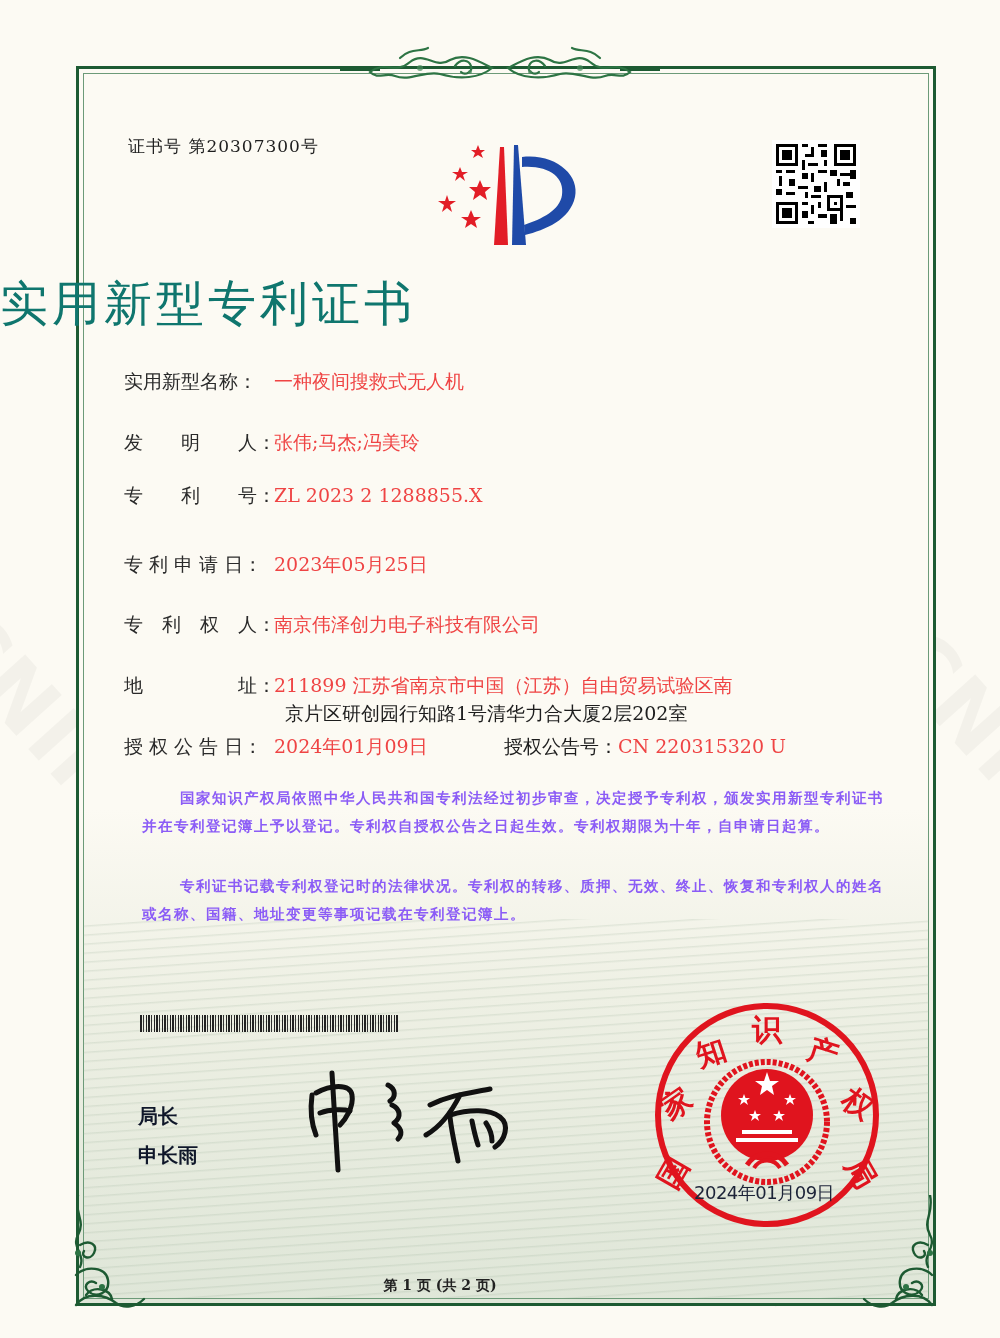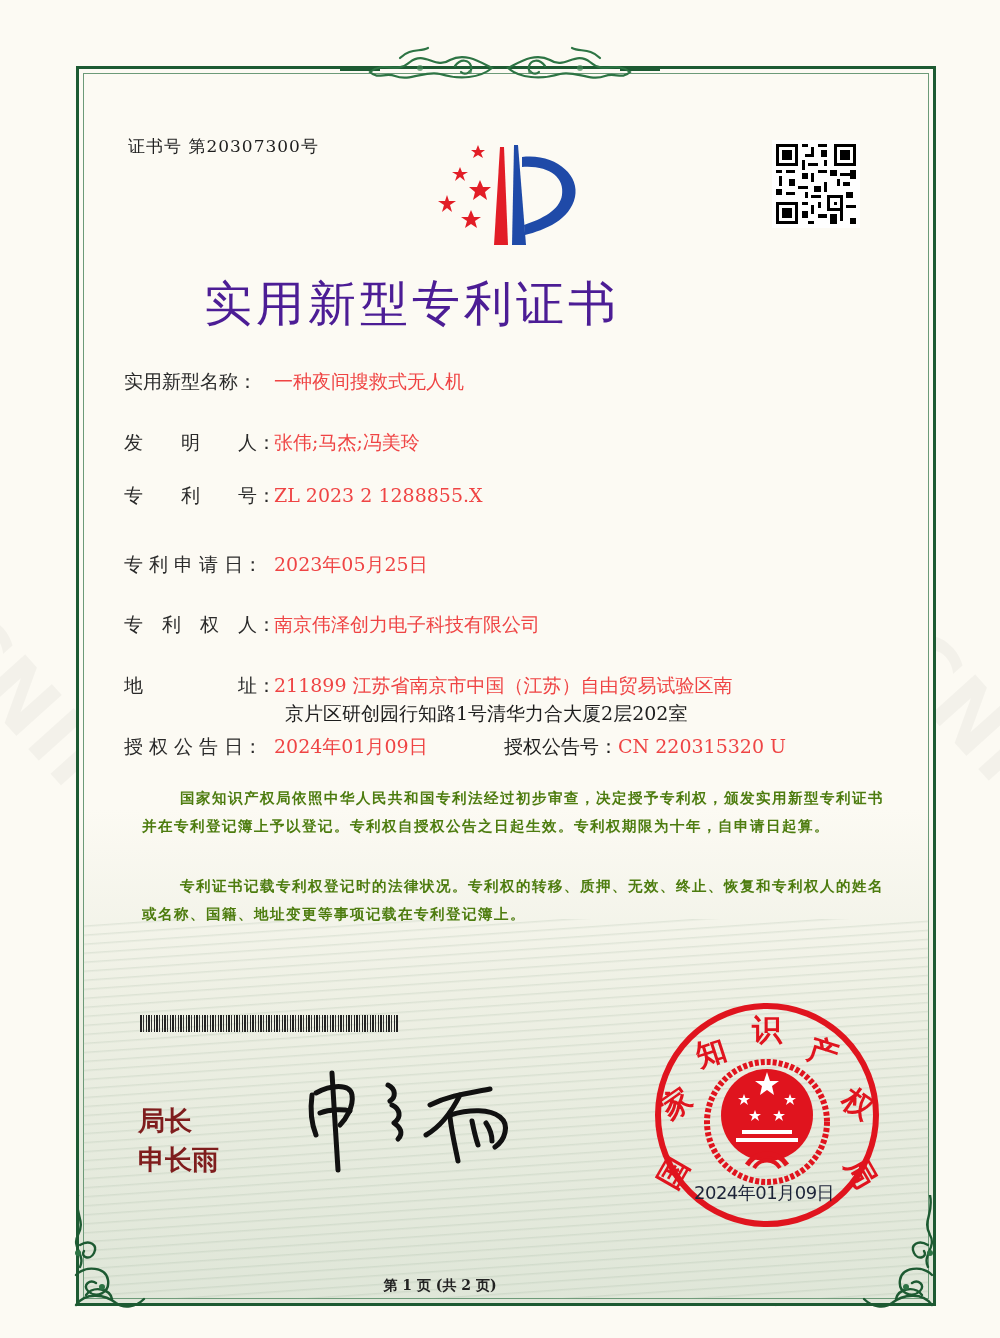--- a/index.html
+++ b/index.html
@@ -32,39 +32,39 @@
     .top-ornament { left: 340px; top: 40px; width: 320px; height: 50px; }
     .corner { width: 80px; height: 120px; }
     .corner-bl { left: 66px; top: 1195px; }
     .corner-br { left: 862px; top: 1195px; transform: scaleX(-1); }
 
     .cert-no { position: absolute; left: 128px; top: 135px; font-size: 17px; letter-spacing: 1px; }
     .logo { position: absolute; left: 430px; top: 135px; width: 160px; height: 120px; }
     .qr { position: absolute; left: 772px; top: 140px; width: 80px; height: 80px; background: #fff; padding: 4px; box-sizing: content-box; }
 
     .title {
-      position: absolute; left: 0; width: 824px; top: 272px; text-align: center;
+      position: absolute; left: 0; width: 824px; top: 272px; 
       font-family: "DejaVu Serif", "Liberation Serif", serif; font-size: 48px; letter-spacing: 4px;
-      color: #4c1d95;
+      color: #0f766e;
     }
 
     .field { position: absolute; left: 124px; font-size: 19px; line-height: 28px; white-space: nowrap; }
     .field .label { display: inline-block; width: 150px; color: #2a2a2a; }
     .field .value { color: #ef4444; }
     .addr2 { position: absolute; left: 285px; font-size: 19px; line-height: 28px; }
 
     .para {
       position: absolute; left: 142px; width: 744px; font-size: 14.5px; line-height: 28px;
-      letter-spacing: 1.5px; text-indent: 38px; color: #4d7c0f; font-weight: bold;
+      letter-spacing: 1.5px; text-indent: 38px; color: #8b5cf6; font-weight: bold;
     }
 
     .barcode { position: absolute; left: 140px; top: 1015px; width: 258px; height: 17px;
       background: repeating-linear-gradient(90deg, #222 0 2px, transparent 2px 3px, #333 3px 4px, transparent 4px 6px, #222 6px 7px, transparent 7px 8px);
     }
-    .director-label { position: absolute; left: 138px; font-family: "DejaVu Sans", "Liberation Sans", sans-serif; font-weight: bold; font-size: 27px; color: #7f1d1d; }
+    .director-label { position: absolute; left: 138px; font-family: "DejaVu Sans", "Liberation Sans", sans-serif; font-weight: bold; font-size: 20px; color: #0f172a; }
     .signature { position: absolute; left: 300px; top: 1065px; width: 220px; height: 110px; }
 
     .seal { position: absolute; left: 652px; top: 1000px; width: 230px; height: 230px; }
     .seal-date { position: absolute; left: 694px; top: 1181px; font-family: "DejaVu Sans", "Liberation Sans", sans-serif; font-size: 18px; color: #1c2338; letter-spacing: -0.5px; }
 
     .page-no { position: absolute; left: 0; width: 880px; top: 1277px; text-align: center; font-size: 14px; font-weight: bold; color: #222; }
   </style>
 </head>
 <body>
 

